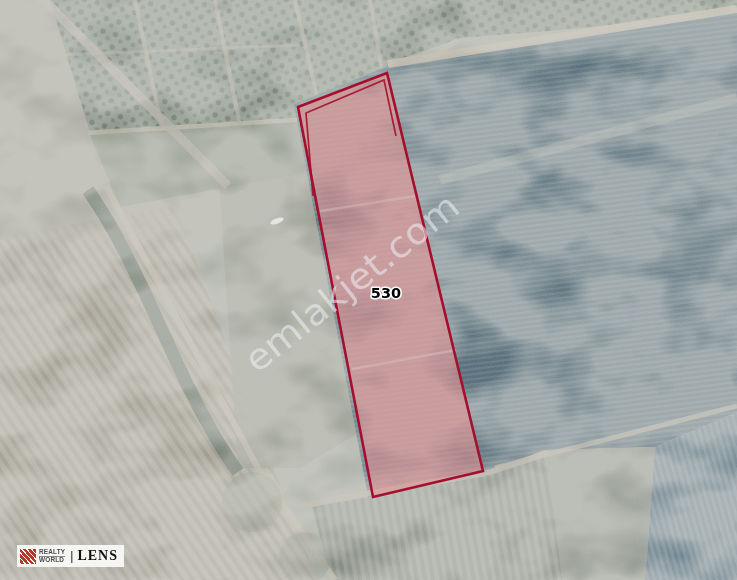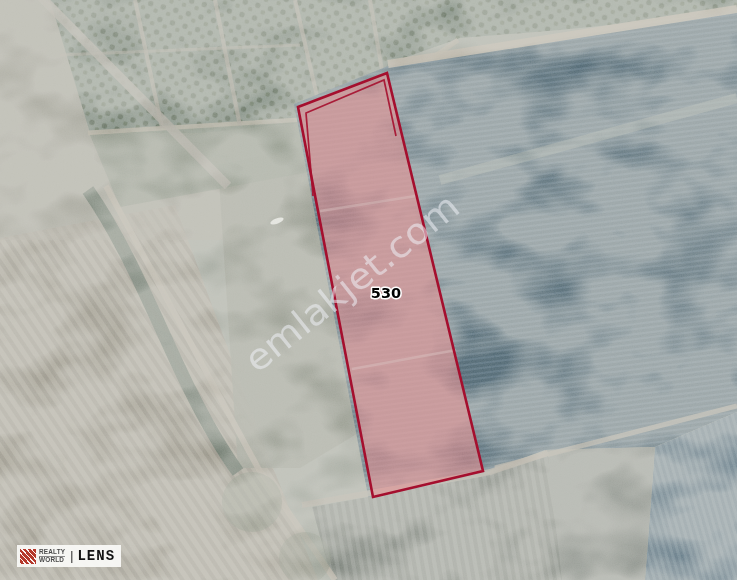--- a/index.html
+++ b/index.html
@@ -33,21 +33,21 @@
     display:flex;flex-direction:column;justify-content:center;
     font-size:6.4px;line-height:6.8px;font-weight:700;
     color:#4a4a4a;letter-spacing:.2px;
   }
   .logo-stack .top{border-bottom:1px solid #8a8a8a;}
   .logo-divider{
     font-size:12px;color:#1a1a1a;font-weight:400;
     margin:0 1px 0 2px;
   }
   .logo-lens{
-    font-family:Liberation Mono, monospace;
+    font-family:Liberation Serif, serif;
     font-size:14px;font-weight:700;color:#121212;letter-spacing:1px;
   }
 </style>
 </head>
 <body>
 
 <div class="stage">
 
   <svg width="737" height="580" viewBox="0 0 737 580">
     <defs>

